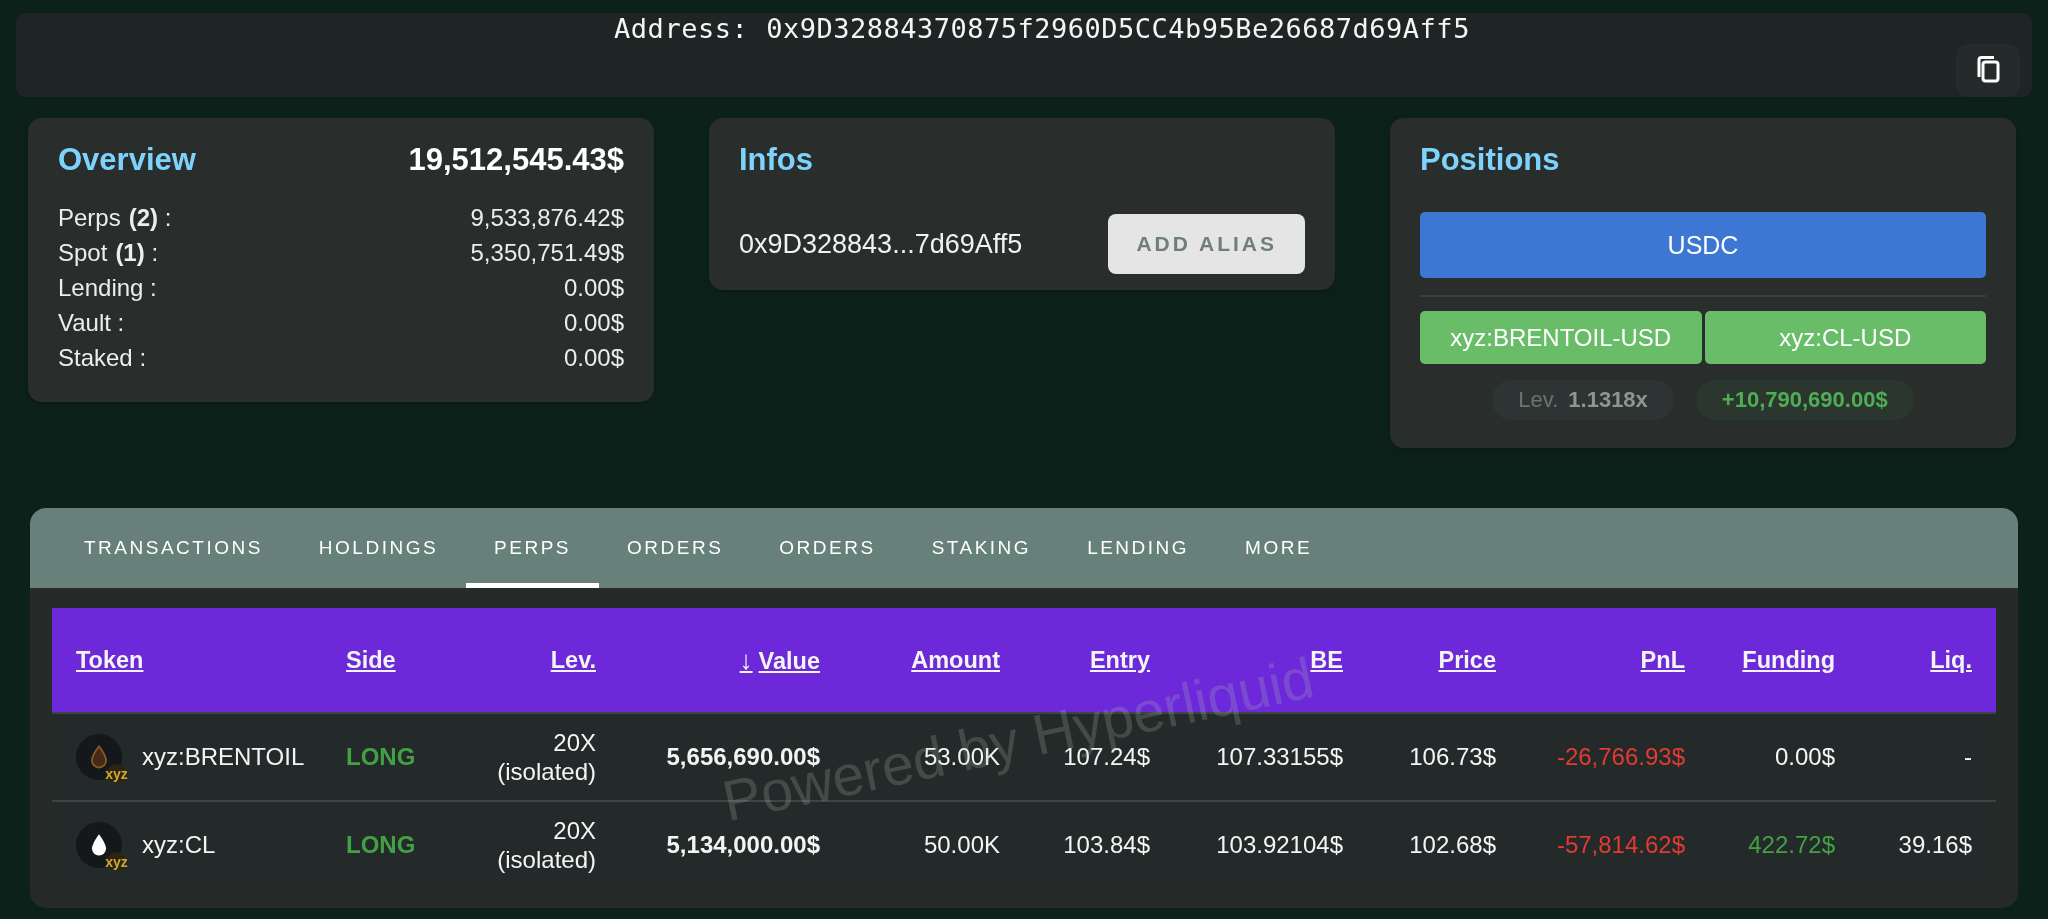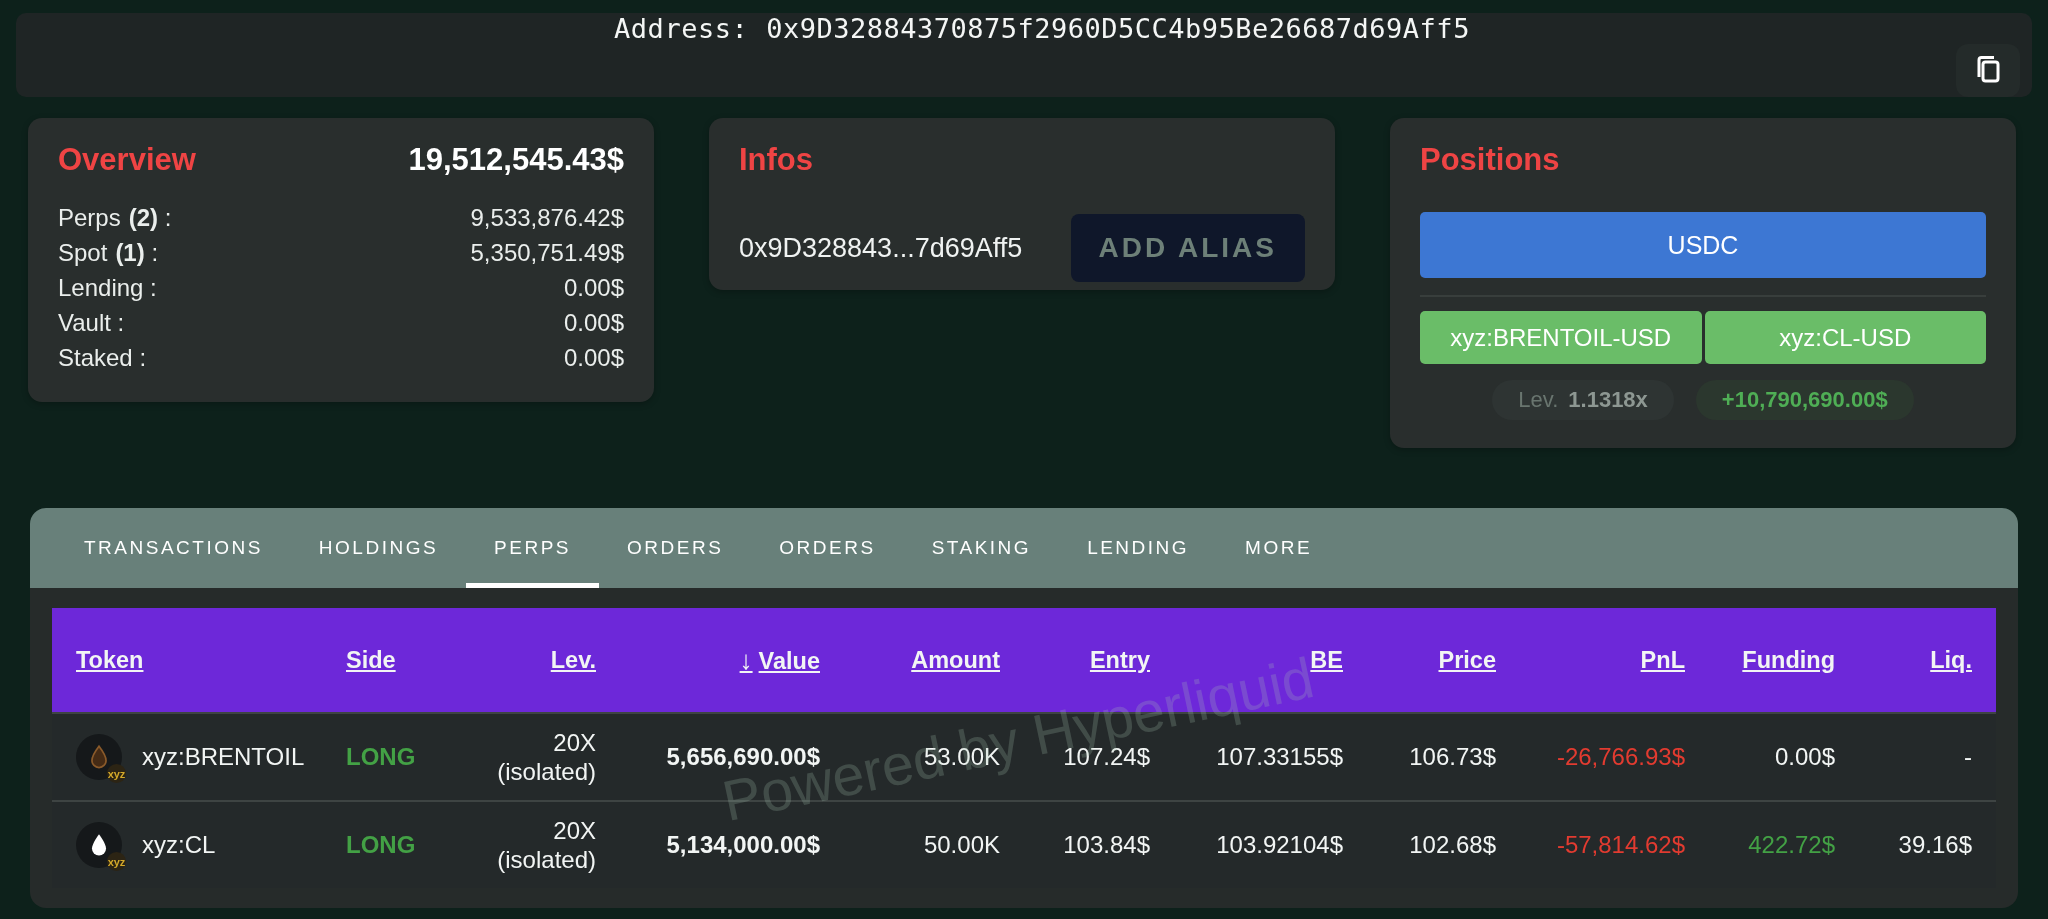--- a/index.html
+++ b/index.html
@@ -23,35 +23,35 @@
   .copy-btn{
     margin-left:auto; margin-right:12px; width:64px; height:64px; border-radius:12px;
     background:#242b2a; display:flex; align-items:center; justify-content:center; cursor:pointer;
   }
   
   .cards-row{ position:absolute; left:28px; top:118px; width:1997px; display:flex; gap:55px; align-items:flex-start; }
   .card{
     background:#292e2d; border-radius:14px; width:626px; box-sizing:border-box;
     padding:24px 30px; box-shadow:0 2px 6px rgba(0,0,0,.25);
   }
-  .card-title{ font-size:31px; font-weight:bold; color:#ef4444; }
+  .card-title{ font-size:31px; font-weight:bold; color:#7dd3fc; }
   .card-head{ display:flex; justify-content:space-between; align-items:baseline; }
   .card-total{ font-size:31px; font-weight:bold; color:#fff; }
   .card.overview{ height:284px; }
   .ov-rows{ margin-top:22px; }
   .ov-row{ display:flex; justify-content:space-between; font-size:24px; line-height:35px; color:#eaeeec; }
   .ov-row .cnt{ font-weight:bold; margin-left:8px; }
   .ov-row .cnt:empty{ margin-left:0; }
   .ov-row .sfx{ white-space:pre; }
   .card.infos{ height:172px; }
   .infos-row{ margin-top:36px; display:flex; align-items:center; justify-content:space-between; }
   .infos-address{ font-size:27px; color:#f0f3f2; }
   .alias-btn{
-    background:#0f172a; border:none; border-radius:8px; padding:18px 28px;
-    color:#6d8078; font-size:28px; font-weight:bold; letter-spacing:3px; cursor:pointer;
+    background:#e5e5e5; border:none; border-radius:8px; padding:18px 28px;
+    color:#6d8078; font-size:21px; font-weight:bold; letter-spacing:3px; cursor:pointer;
     font-family:"Liberation Sans", sans-serif;
   }
   .card.positions{ height:330px; }
   .usdc-btn{
     margin-top:34px; height:66px; background:#3d77d3; border-radius:5px;
     display:flex; align-items:center; justify-content:center;
     color:#fff; font-size:25px; cursor:pointer;
   }
   .pos-divider{ border:none; border-top:2px solid #383e3c; margin:17px 0 14px 0; }
   .market-row{ display:flex; gap:3px; }
@@ -88,21 +88,21 @@
   .t-header{ height:104px; background:#6d28d9; font-size:23.5px; font-weight:600; color:#f2f5f4;text-decoration:underline; }
   .t-row{ height:86px; background:#24292a; border-top:2px solid #3e4443; font-size:24px; color:#f2f5f4; }
   .t-header > div, .t-row > div{ position:relative; z-index:2; }
   .col-r{ text-align:right; }
   .sort-arrow{ font-size:26px; margin-right:6px; font-weight:400; }
   .token-cell{ display:flex; align-items:center; gap:20px; }
   .token-icon{ width:46px; height:46px; border-radius:50%; background:#15181a; position:relative;
     display:flex; align-items:center; justify-content:center; flex:0 0 46px; }
   .token-badge{
     position:absolute; right:-4px; bottom:-3px; width:19px; height:19px; border-radius:50%;
-    background:#2c2414; color:#d4a92a; font-size:11px; font-weight:bold;
+    background:#2c2414; color:#d4a92a; font-size:14px; font-weight:bold;
     display:flex; align-items:center; justify-content:center;
   }
   .side-long{ color:#43a145; font-weight:bold; }
   .lev-cell{ line-height:29px; }
   .val-bold{ font-weight:bold; }
   .neg{ color:#e23b30; }
   .pos{ color:#43a145; }
   .watermark{
     position:absolute; left:556px; top:118px; width:864px; text-align:center;
     transform:rotate(-12deg); font-size:57px; color:#a8c7b4; opacity:.22;

